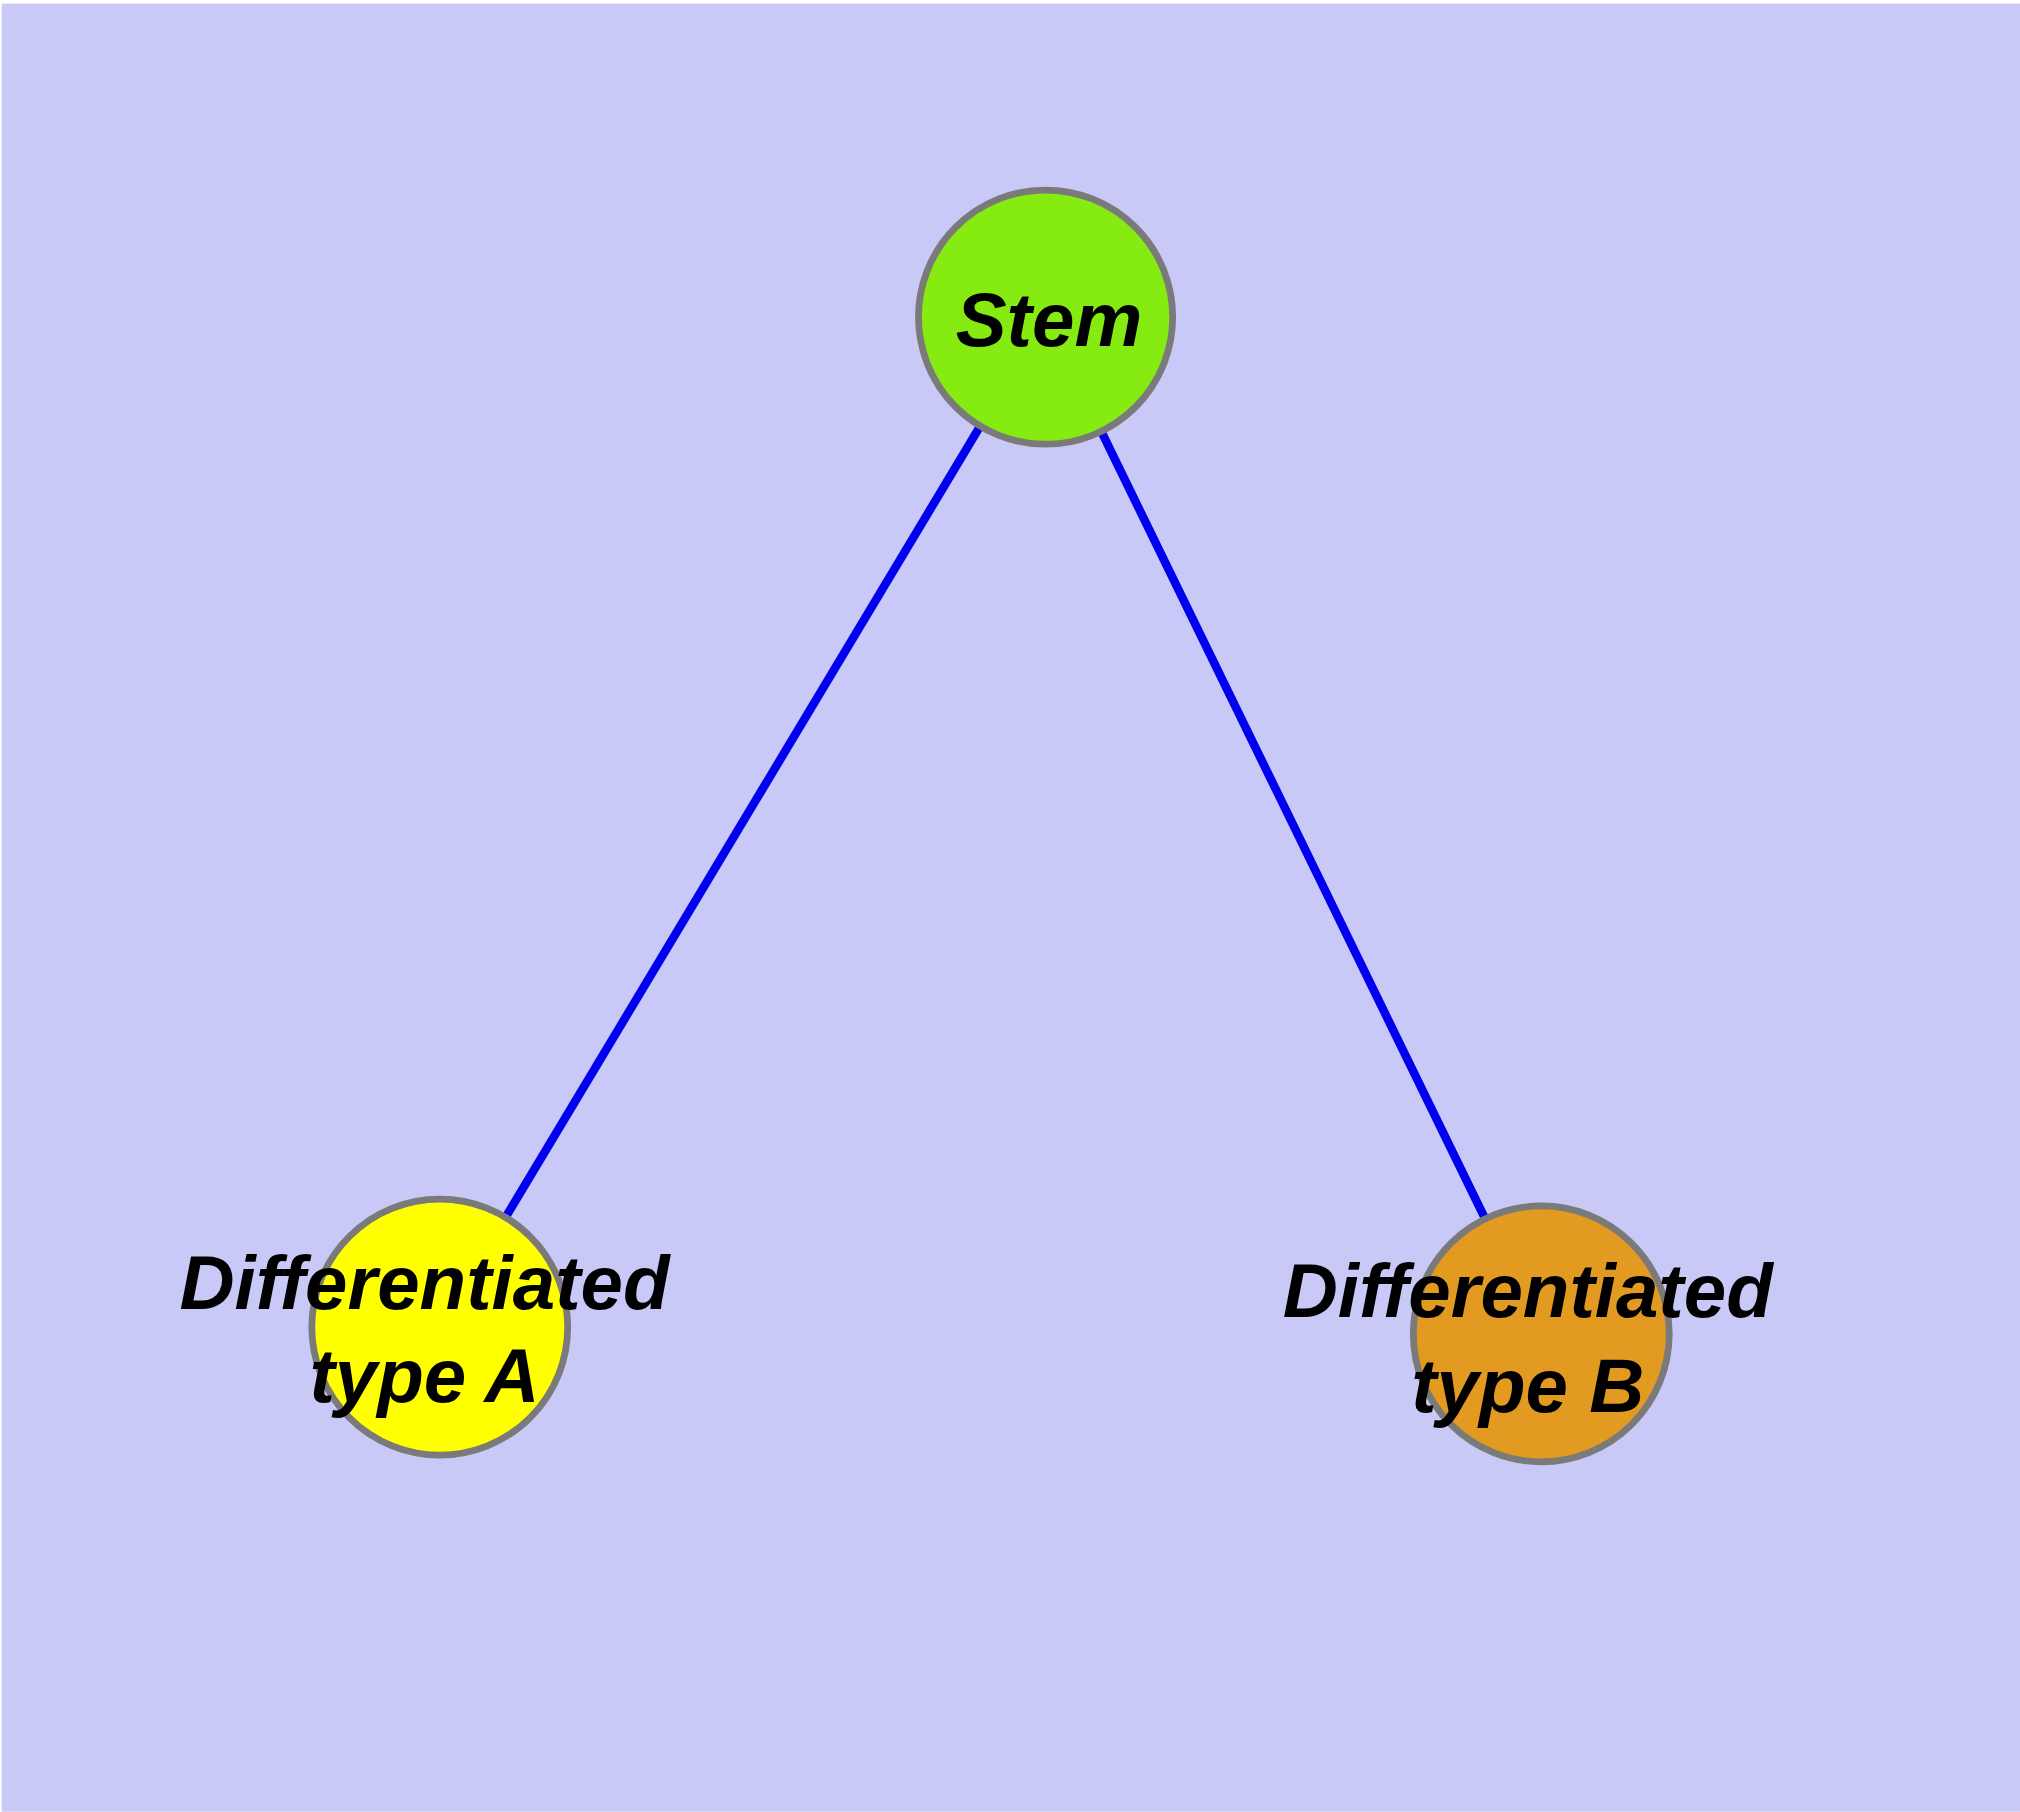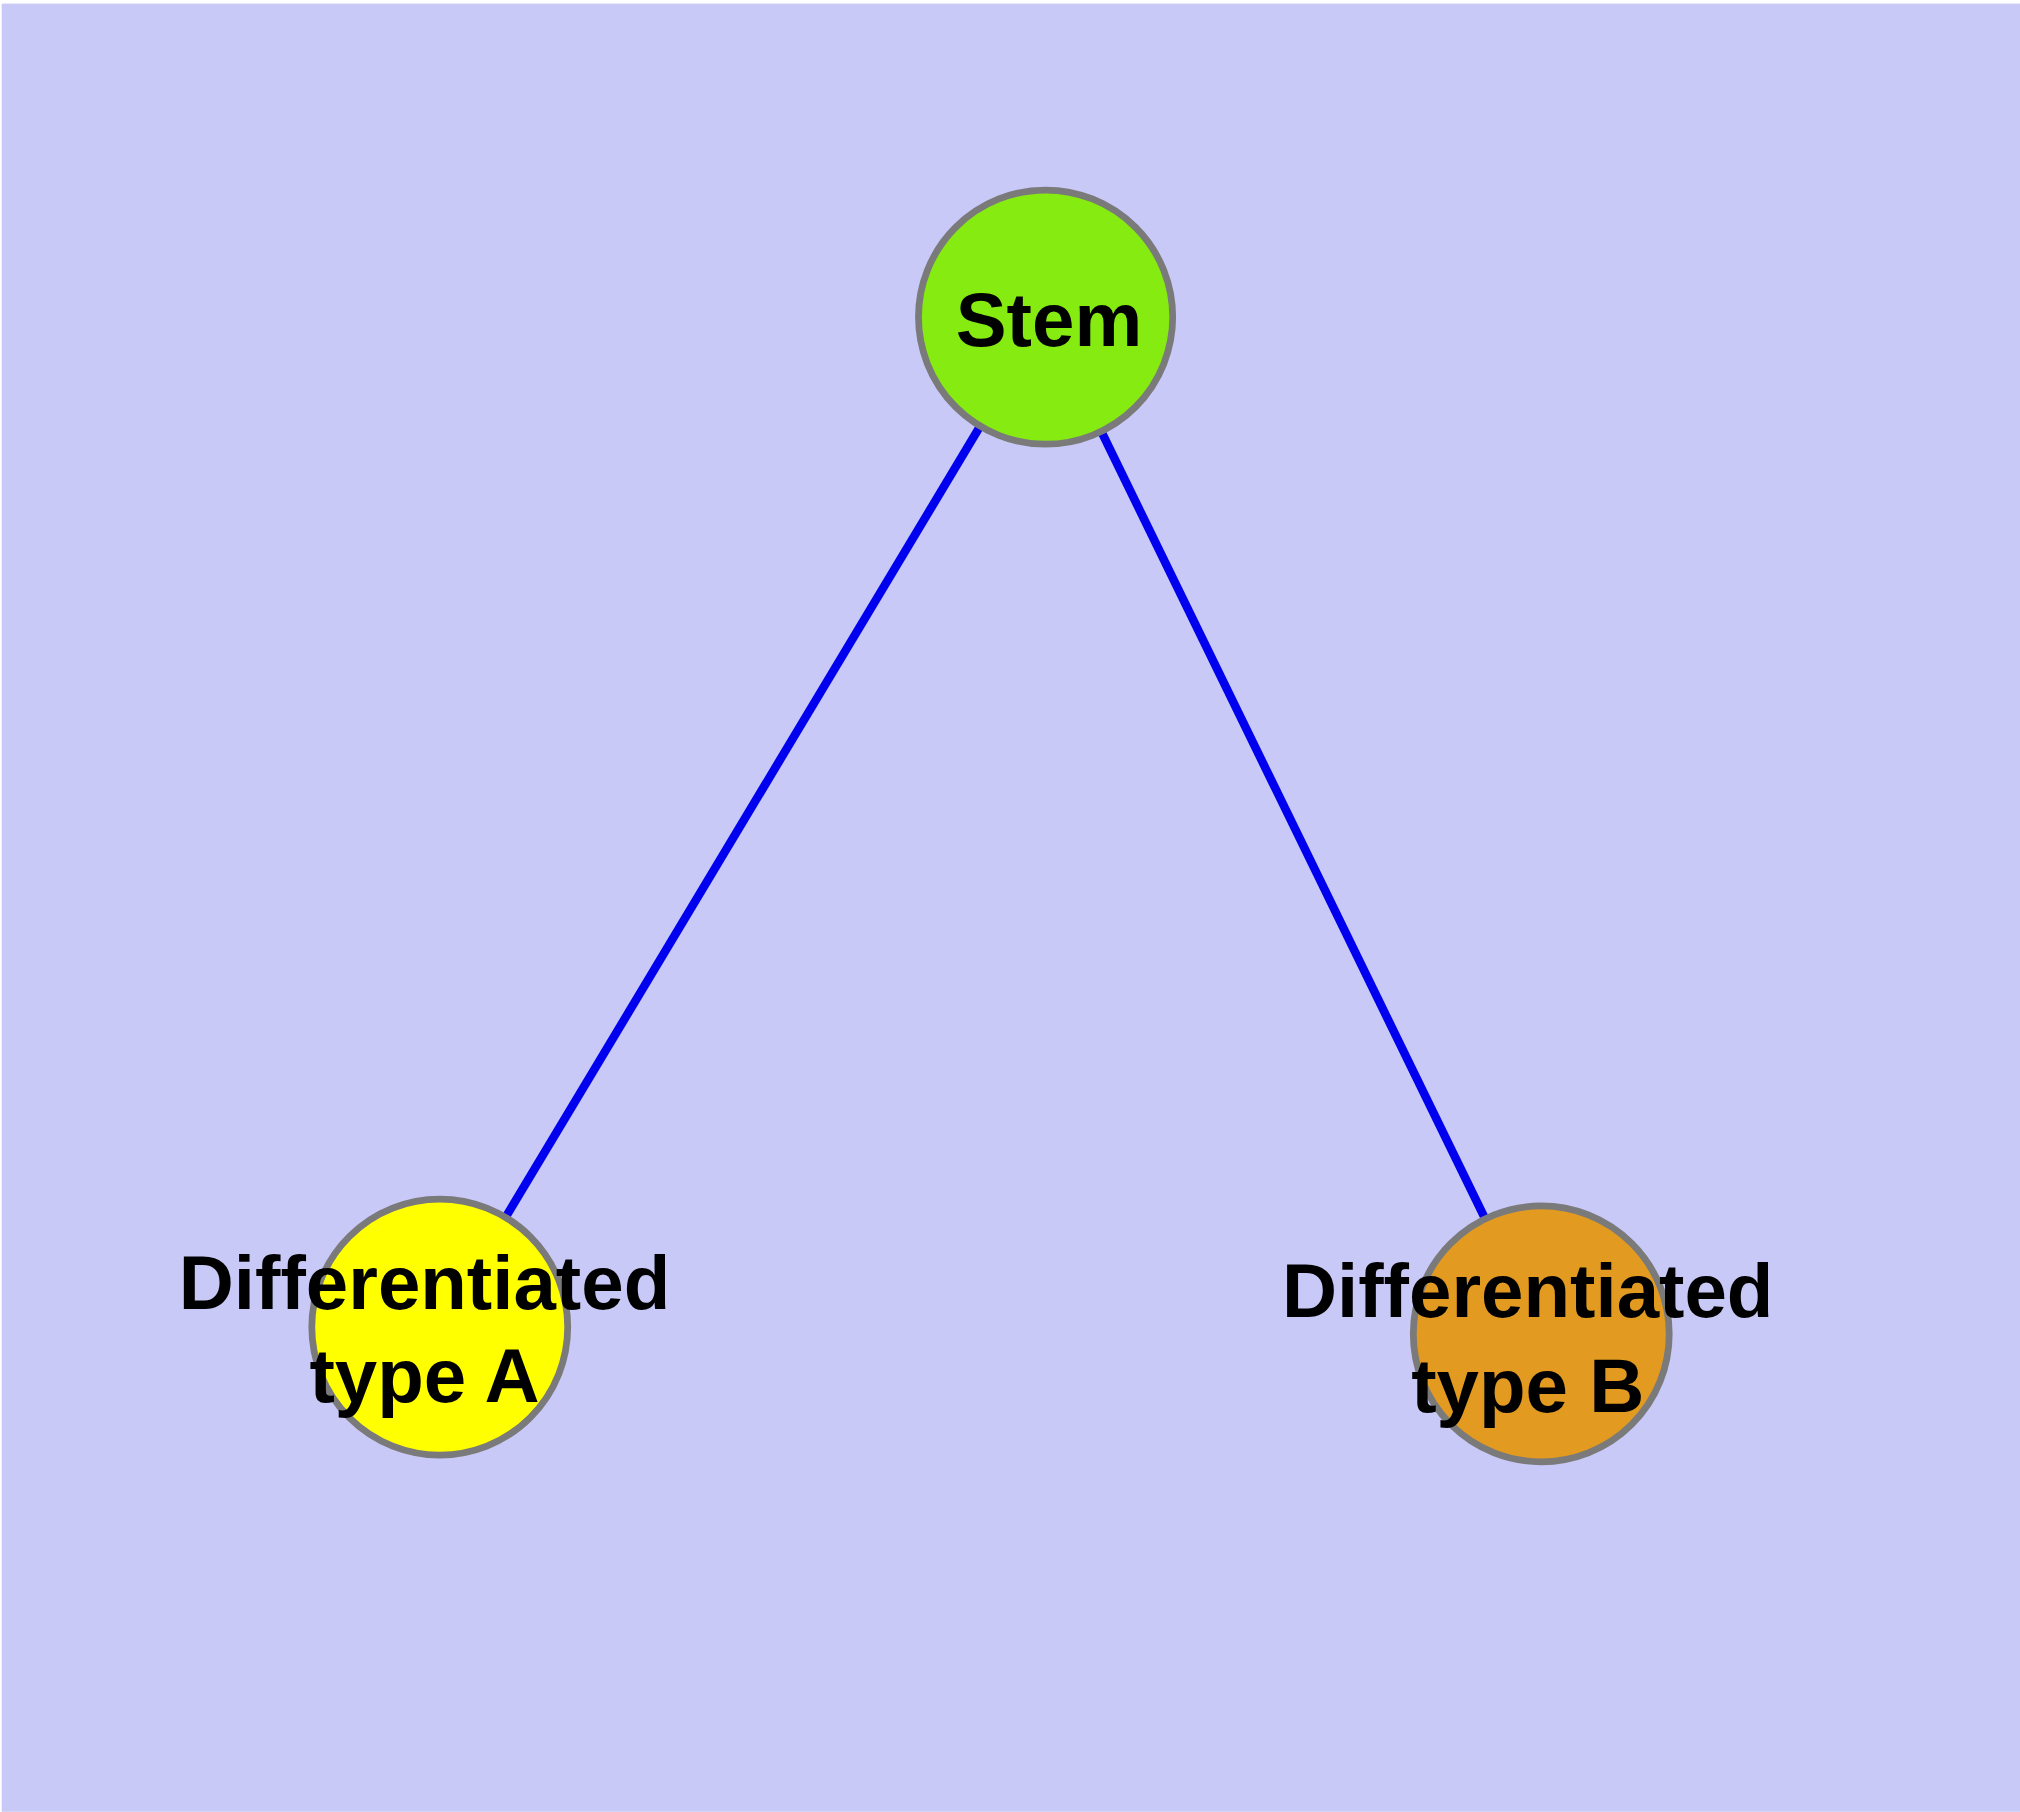--- a/index.html
+++ b/index.html
@@ -6,20 +6,21 @@
     margin: 0;
     padding: 0;
     width: 100%;
     height: 100%;
     background: #ffffff;
     overflow: hidden;
   }
   .figure-wrap {
     position: absolute;
     inset: 0;
+    font-style: italic;
   }
   svg.graph {
     display: block;
     width: 100%;
     height: 100%;
   }
   text.node-label {
     font-family: "Liberation Sans", sans-serif;
     font-weight: bold;
     font-size: 90px;

